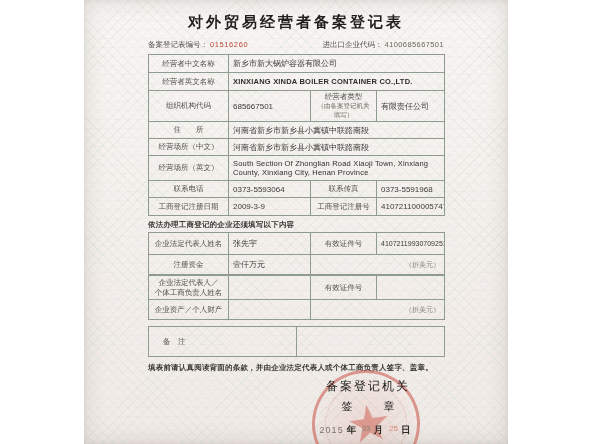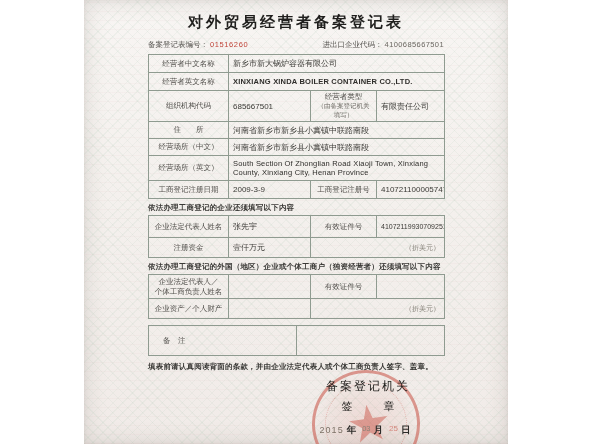--- a/index.html
+++ b/index.html
@@ -143,20 +143,26 @@
           <td class="val" colspan="3">河南省新乡市新乡县小冀镇中联路南段</td>
         </tr>
         <tr class="h17">
           <td class="lbl">经营场所（中文）</td>
           <td class="val" colspan="3">河南省新乡市新乡县小冀镇中联路南段</td>
         </tr>
         <tr class="h25">
           <td class="lbl">经营场所（英文）</td>
           <td class="val en" colspan="3" style="white-space:normal;font-weight:400;">South Section Of Zhonglian Road Xiaoji Town, Xinxiang County, Xinxiang City, Henan Province</td>
         </tr>
+        <tr class="h17">
+          <td class="lbl">联系电话</td>
+          <td class="val">0373-5593064</td>
+          <td class="lbl">联系传真</td>
+          <td class="val">0373-5591968</td>
+        </tr>
         <tr class="h18">
           <td class="lbl">工商登记注册日期</td>
           <td class="val">2009-3-9</td>
           <td class="lbl">工商登记注册号</td>
           <td class="val">410721100005747</td>
         </tr>
       </tbody>
         </table>
 
       <div class="sec-h">依法办理工商登记的企业还须填写以下内容</div>
@@ -176,21 +182,20 @@
           <td class="val" style="font-size:7px;">410721199307092518</td>
         </tr>
         <tr class="h20">
           <td class="lbl">注册资金</td>
           <td class="val">壹仟万元</td>
           <td class="usd" colspan="2">（折美元）</td>
         </tr>
       </tbody>
         </table>
 
-      <div class="sec-h">依法办理工商登记的外国（地区）企业或个体工商户（独资经营者）还须填写以下内容</div>
 
       <table>
         <colgroup>
             <col style="width:80px">
             <col style="width:82px">
             <col style="width:66px">
             <col style="width:68px">
           </colgroup>
         <tbody>
             <tr class="h24">

